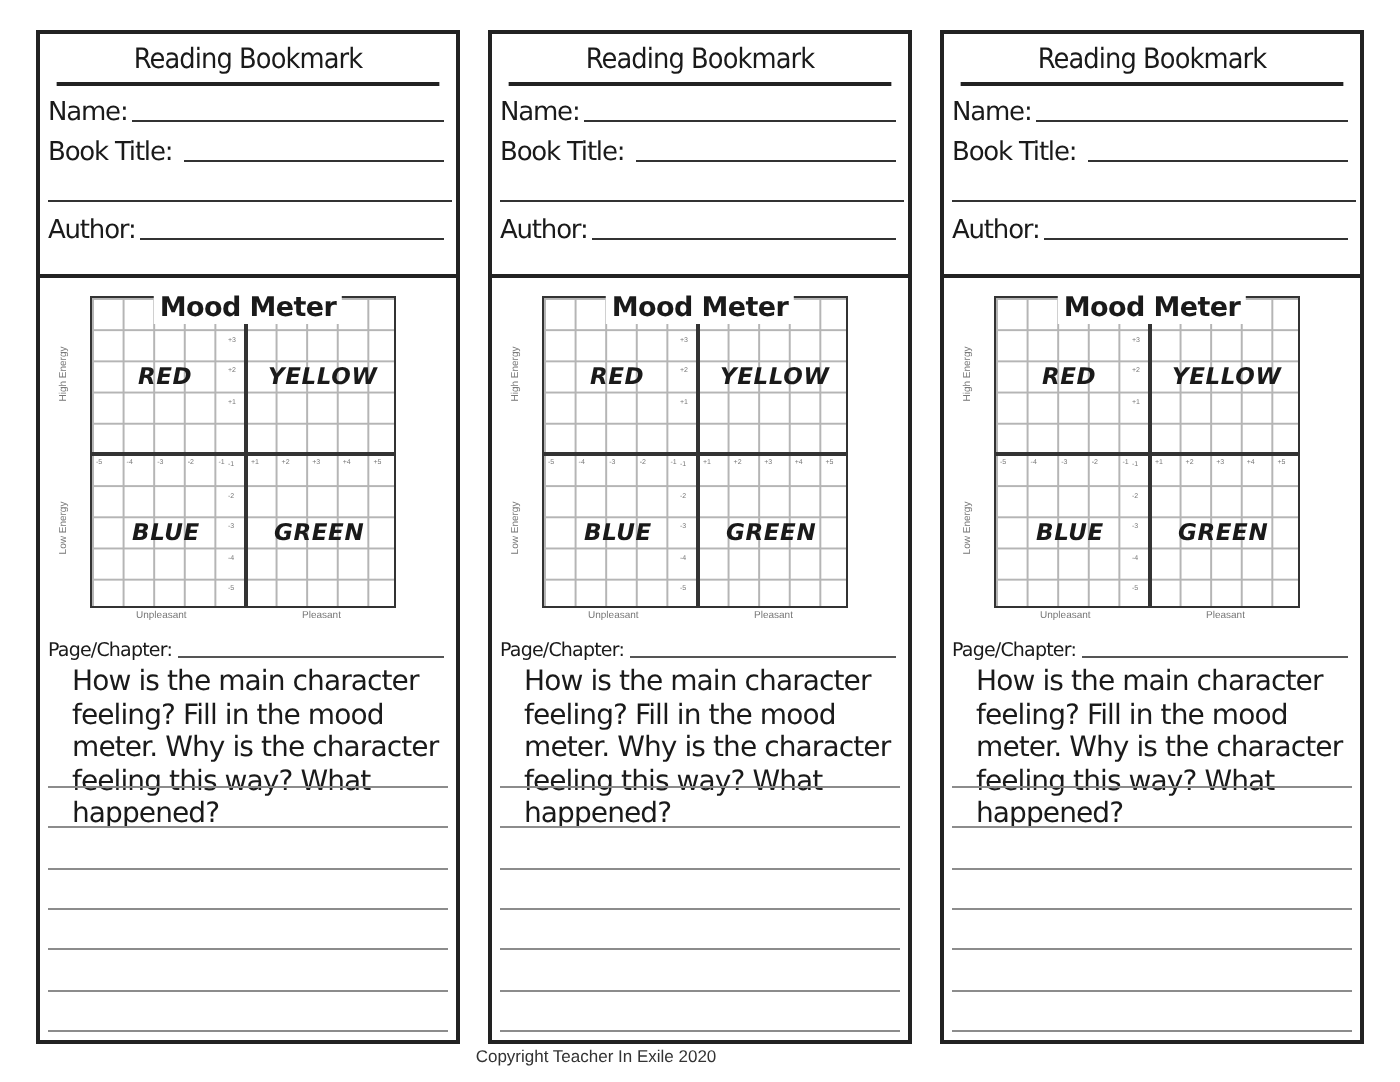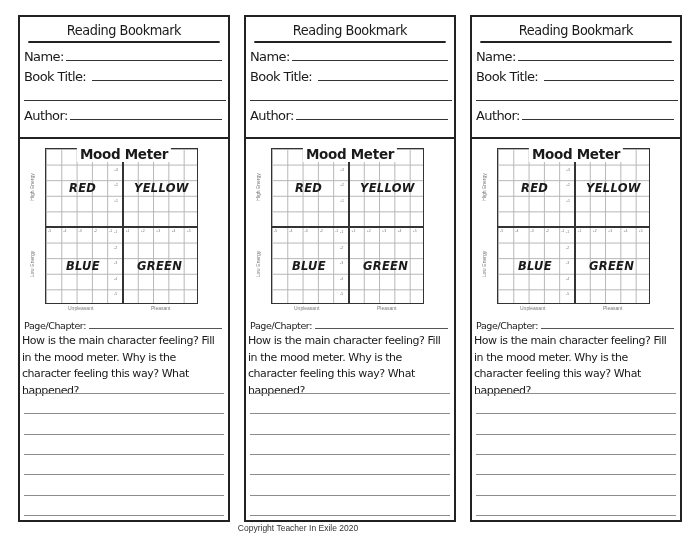--- a/index.html
+++ b/index.html
@@ -17,21 +17,21 @@
       background-size: 15.3px 15.6px; }
     .axis-v { position: absolute; left: 75.5px; top: 0; width: 2px; height: 100%; background: #333; }
     .axis-h { position: absolute; top: 76.5px; left: 0; height: 2px; width: 100%; background: #333; }
     .meter-title { position: absolute; left: 50%; top: -3px; transform: translateX(-50%); background: #fff; padding: 0 3px; font-family: "DejaVu Sans", sans-serif; font-weight: bold; font-size: 13.5px; line-height: 16px; white-space: nowrap; letter-spacing: -0.3px; }
     .quad { position: absolute; font-family: "DejaVu Sans", sans-serif; font-weight: bold; font-size: 11.5px; letter-spacing: 0.3px; font-style: italic; }
     .tick { position: absolute; font-size: 3.5px; color: #777; }
     .side-lbl { position: absolute; font-size: 5px; color: #777; transform: rotate(-90deg); transform-origin: center; white-space: nowrap; }
     .bottom-lbl { position: absolute; font-size: 5px; color: #777; white-space: nowrap; }
     .page-ch { position: absolute; left: 4px; right: 6px; top: 300px; height: 14px; display: flex; align-items: flex-end; font-family: "DejaVu Sans", sans-serif; font-size: 9.5px; letter-spacing: -0.4px; }
     .page-ch .fill { flex: 1; border-bottom: 1px solid #555; margin-left: 3px; margin-bottom: 2px; }
-    .question { position: absolute; left: 2px; right: 4px; top: 316px; font-family: "DejaVu Sans", sans-serif; font-size: 11px; line-height: 16.5px; letter-spacing: -0.45px; }
+    .question { position: absolute; left: 16px; right: 4px; top: 316px; font-family: "DejaVu Sans", sans-serif; font-size: 14px; line-height: 16.5px; letter-spacing: -0.45px; }
     .write-line { position: absolute; left: 4px; right: 4px; border-bottom: 1.5px solid #8c8c8c; }
     .copyright { position: absolute; left: 0; width: 596px; top: 523px; text-align: center; font-family: "Liberation Sans", sans-serif; font-size: 8.5px; color: #333; }
   </style>
 </head>
 <body>
 
 <div id="cards-root">
   <div class="card" style="left: 18px;">
     <div class="card-title">Reading Bookmark</div>
     <div class="info">

